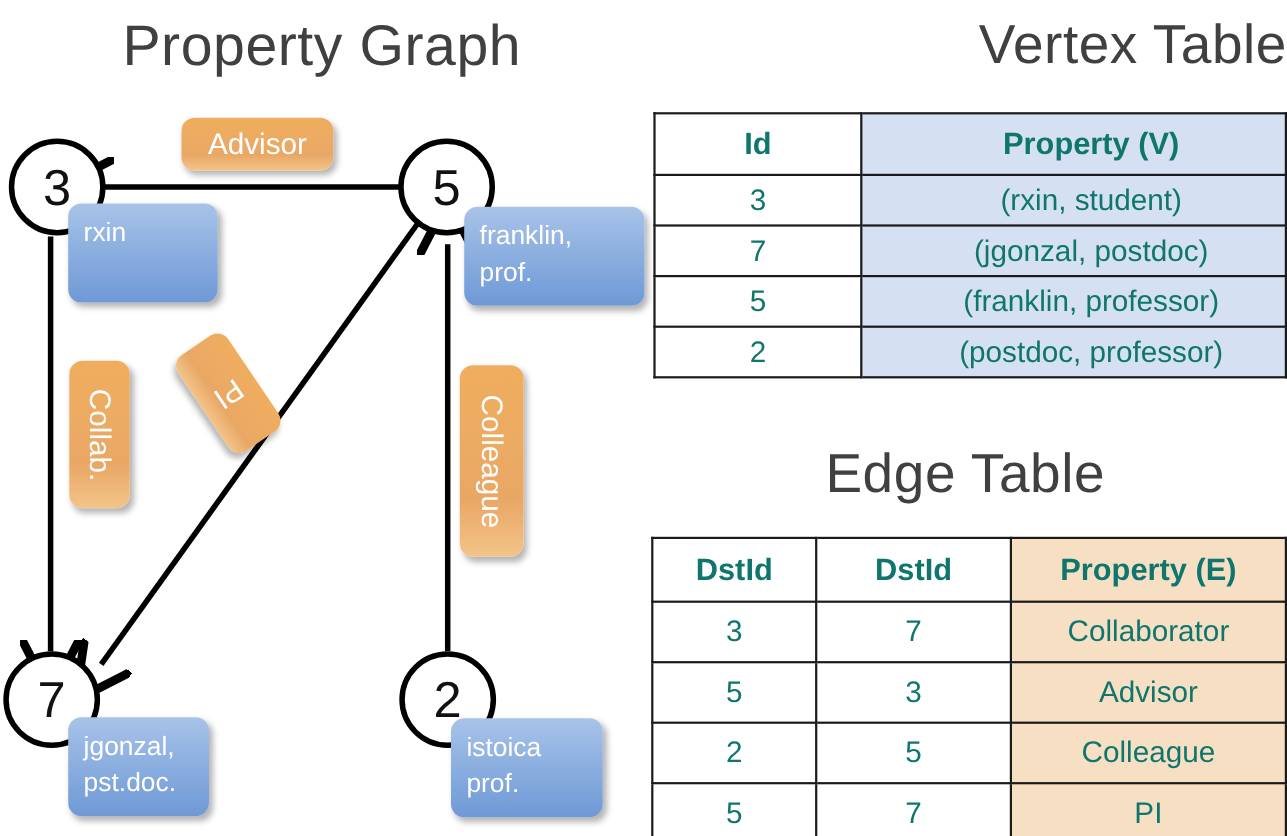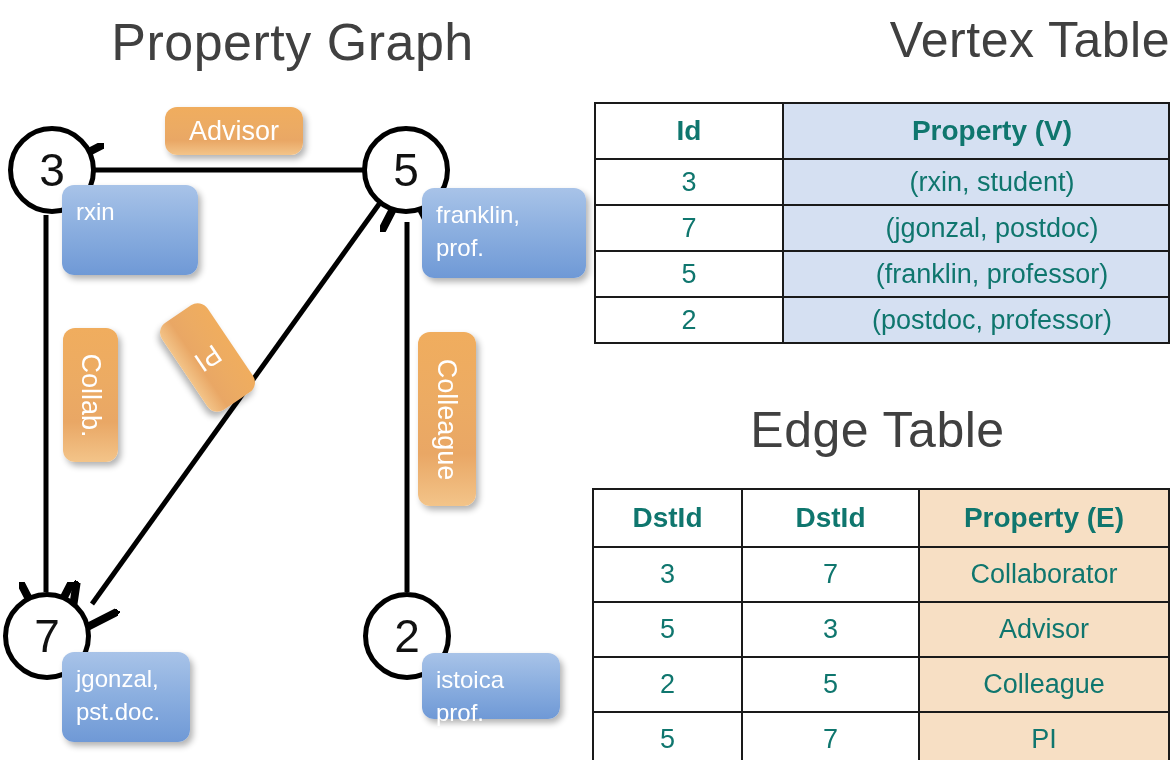--- a/index.html
+++ b/index.html
@@ -196,21 +196,21 @@
     <span>rxin</span>
   </div>
   <div class="vprop" style="left:422px; top:188px; width:164px; height:90px;">
     <span>franklin,</span>
     <span>prof.</span>
   </div>
   <div class="vprop" style="left:62px; top:652px; width:128px; height:90px;">
     <span>jgonzal,</span>
     <span>pst.doc.</span>
   </div>
-  <div class="vprop" style="left:422px; top:653px; width:138px; height:66px;">
+  <div class="vprop" style="left:410px; top:653px; width:138px; height:90px;">
     <span>istoica</span>
     <span>prof.</span>
   </div>
 
   <div class="eprop" style="left:165px; top:107px; width:138px; height:48px;">
     <span>Advisor</span>
   </div>
 
   <div class="eprop vertical" style="left:63px; top:328px; width:55px; height:134px;">
     <span>Collab.</span>

